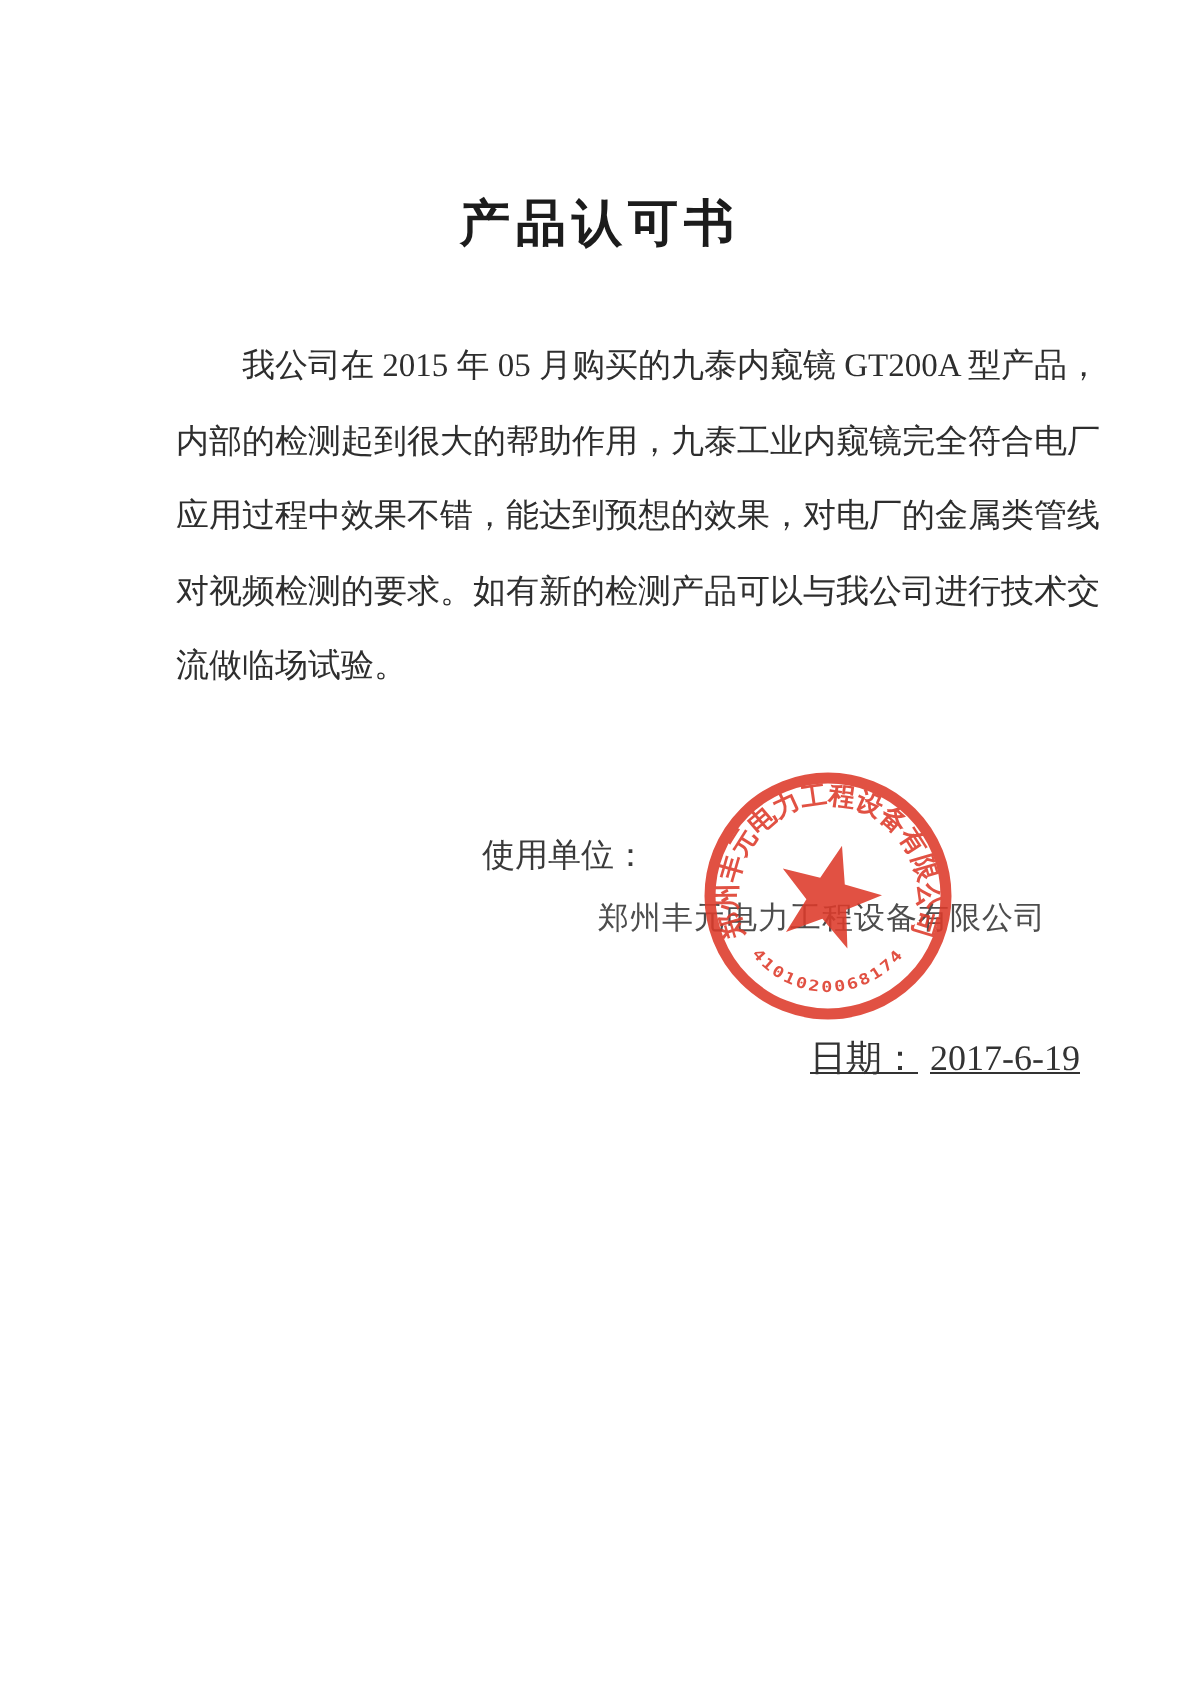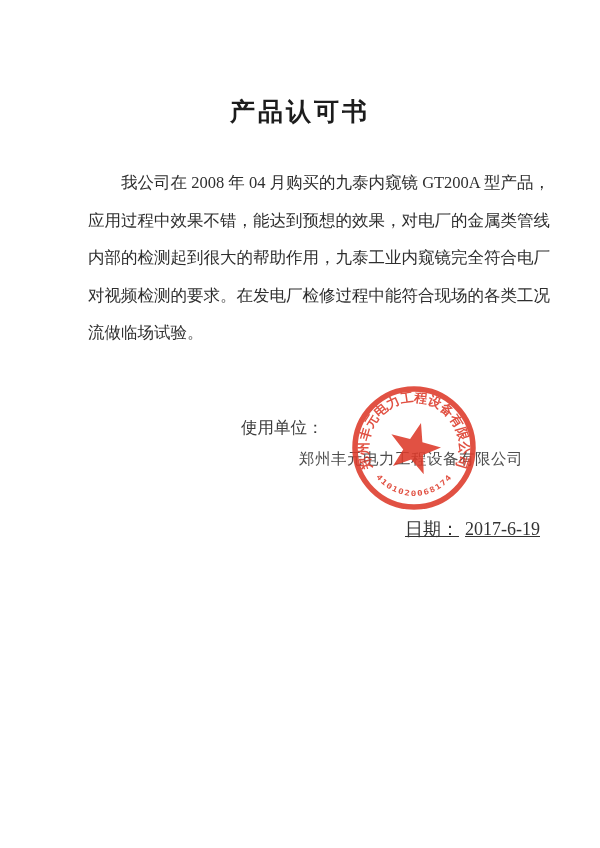--- a/index.html
+++ b/index.html
@@ -101,24 +101,24 @@
   }
 </style>
 </head>
 <body>
 
 <div class="page">
 
   <div class="doc-title">产品认可书</div>
 
   <div class="doc-body">
-    <div class="body-line">我公司在 2008 年 04 月购买的九泰内窥镜 GT200A 型产品，</div>
+    <div class="body-line">我公司在 2015 年 05 月购买的九泰内窥镜 GT200A 型产品，</div>
+    <div class="body-line">内部的检测起到很大的帮助作用，九泰工业内窥镜完全符合电厂</div>
     <div class="body-line">应用过程中效果不错，能达到预想的效果，对电厂的金属类管线</div>
-    <div class="body-line">内部的检测起到很大的帮助作用，九泰工业内窥镜完全符合电厂</div>
-    <div class="body-line">对视频检测的要求。在发电厂检修过程中能符合现场的各类工况</div>
+    <div class="body-line">对视频检测的要求。如有新的检测产品可以与我公司进行技术交</div>
     <div class="body-line">流做临场试验。</div>
   </div>
 
   <div class="sig-label">使用单位：</div>
 
   <div class="sig-company">郑州丰元电力工程设备有限公司</div>
 
   <div class="stamp">
     <svg viewBox="0 0 130 130" xmlns="http://www.w3.org/2000/svg">
 

